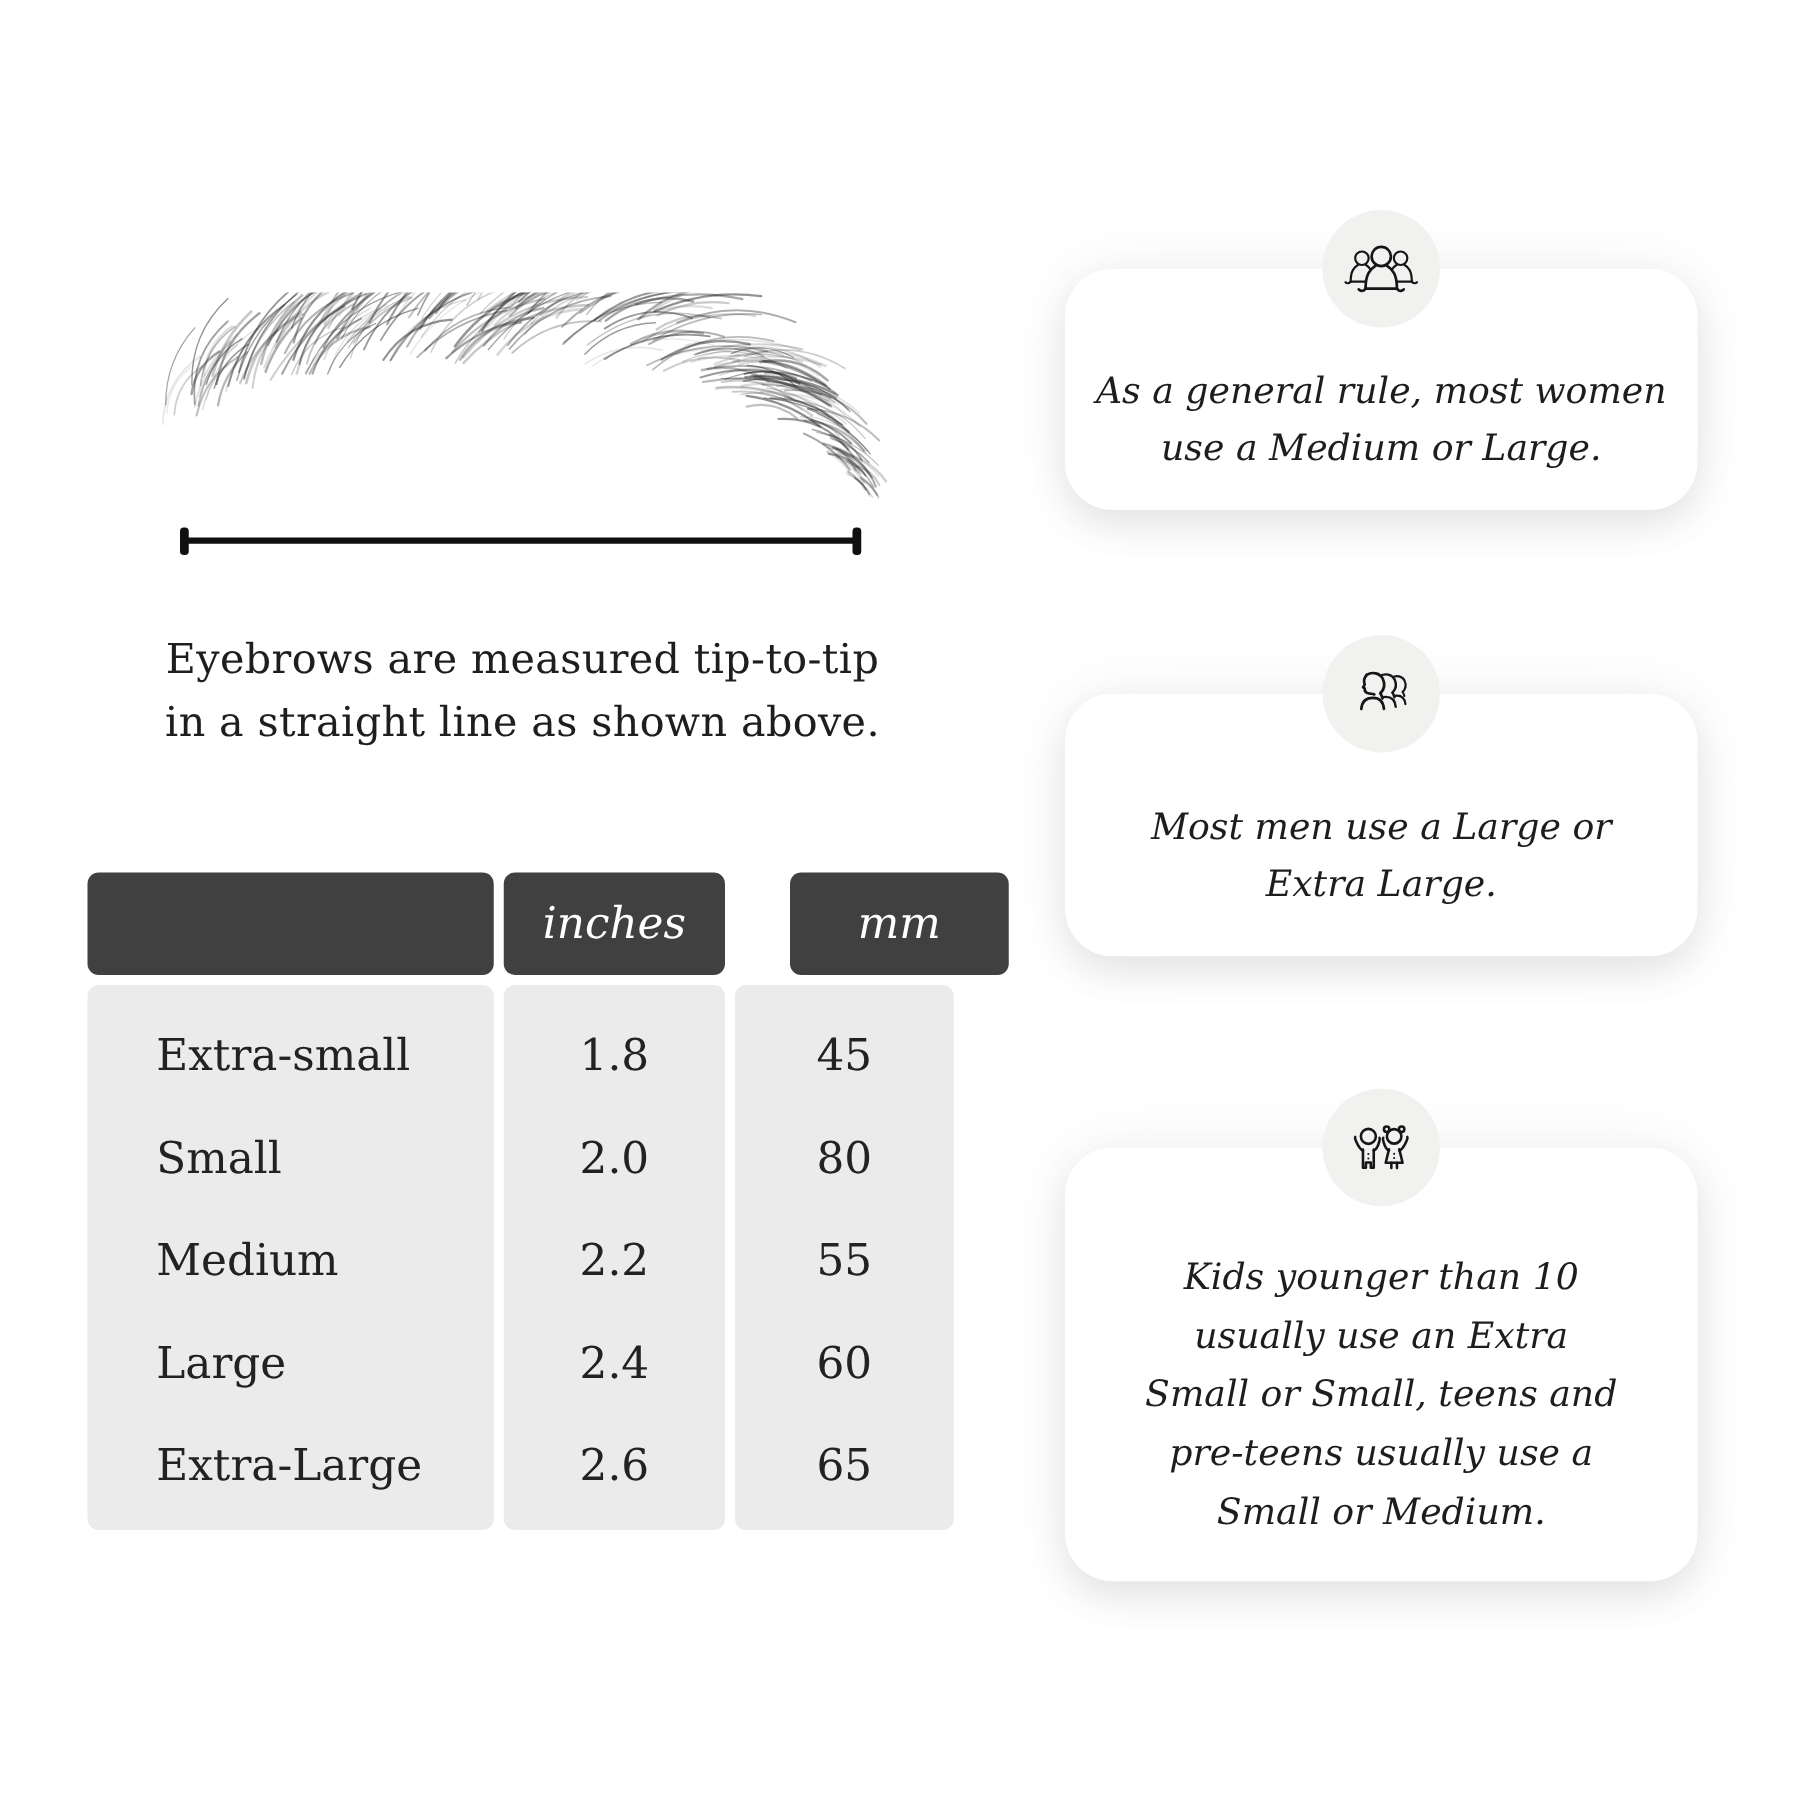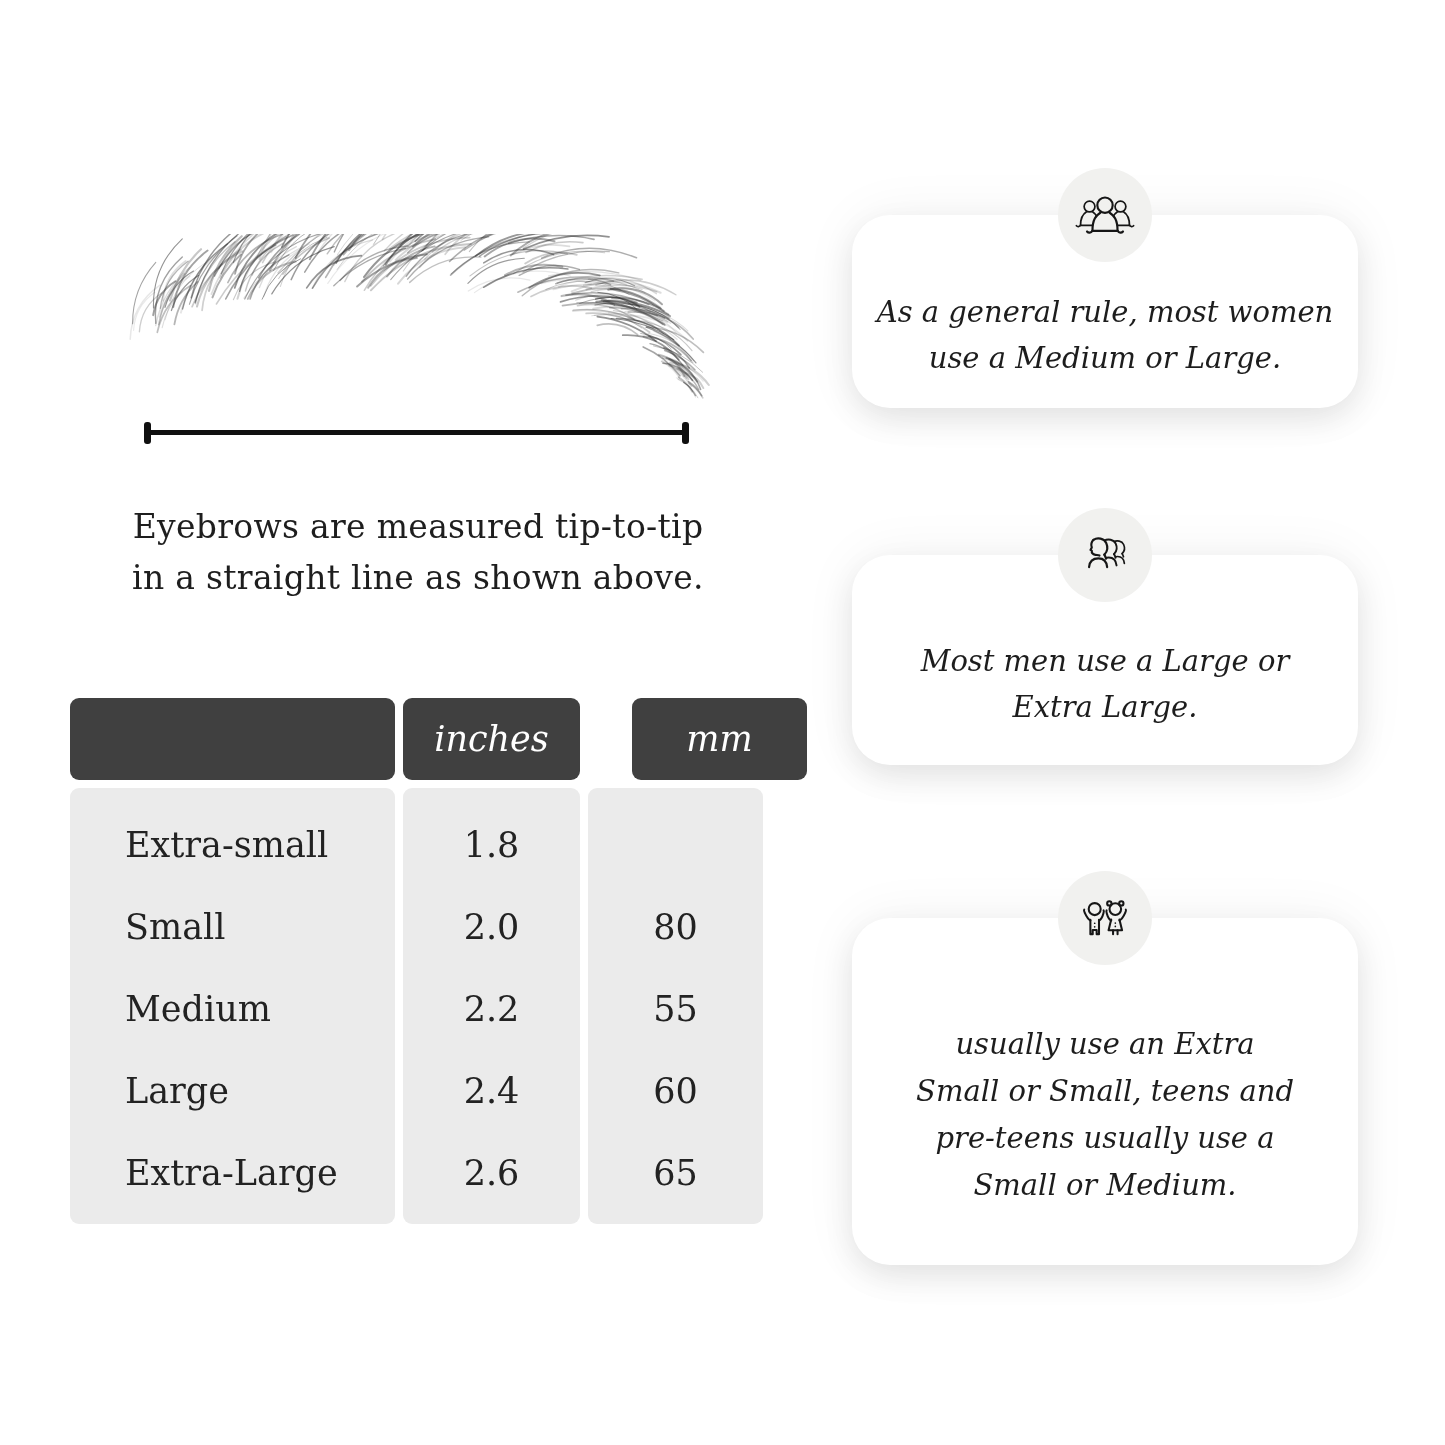--- a/index.html
+++ b/index.html
@@ -322,20 +322,21 @@
     <div class="hdr-cell hdr-c1">inches</div>
     <div class="hdr-cell hdr-c2">mm</div>
 
     <div class="body-col" style="left:0;width:325px;"></div>
     <div class="body-col" style="left:333px;width:177px;"></div>
     <div class="body-col" style="left:518px;width:175px;"></div>
 
     <div class="tbl-row" style="top:106px;">
       <div class="lbl">Extra-small</div>
       <div class="val-in">1.8</div>
+      <div class="val-mm">45</div>
     </div>
     <div class="tbl-row" style="top:188px;text-decoration:underline;">
       <div class="lbl">Small</div>
       <div class="val-in">2.0</div>
       <div class="val-mm">80</div>
     </div>
     <div class="tbl-row" style="top:270px;">
       <div class="lbl">Medium</div>
       <div class="val-in">2.2</div>
       <div class="val-mm">55</div>
@@ -438,20 +439,21 @@
           <path d="M 15.4,1.6 C 17.8,0.6 19.6,-2.2 21.4,-6.2 C 22.1,-7.8 22.8,-9.2 22.2,-10"></path>
           <path d="M 6.6,1.6 C 4.4,0.6 3,-2 2,-5.6 C 1.6,-7 1.1,-8.4 1.7,-9.2"></path>
           <circle cx="11" cy="4.4" r="0.9" fill="#161616" stroke="none"></circle>
           <circle cx="11" cy="8" r="0.9" fill="#161616" stroke="none"></circle>
           <path d="M 8.6,12 L 8.6,16.4"></path>
           <path d="M 13.4,12 L 13.4,16.4"></path>
         </g>
       </svg>
     </div>
     <div class="card-text">
+      <div class="card-line">Kids younger than 10</div>
       <div class="card-line">usually use an Extra</div>
       <div class="card-line">Small or Small, teens and</div>
       <div class="card-line">pre-teens usually use a</div>
       <div class="card-line">Small or Medium.</div>
     </div>
   </div>
 
 </div>
 
 </body></html>

